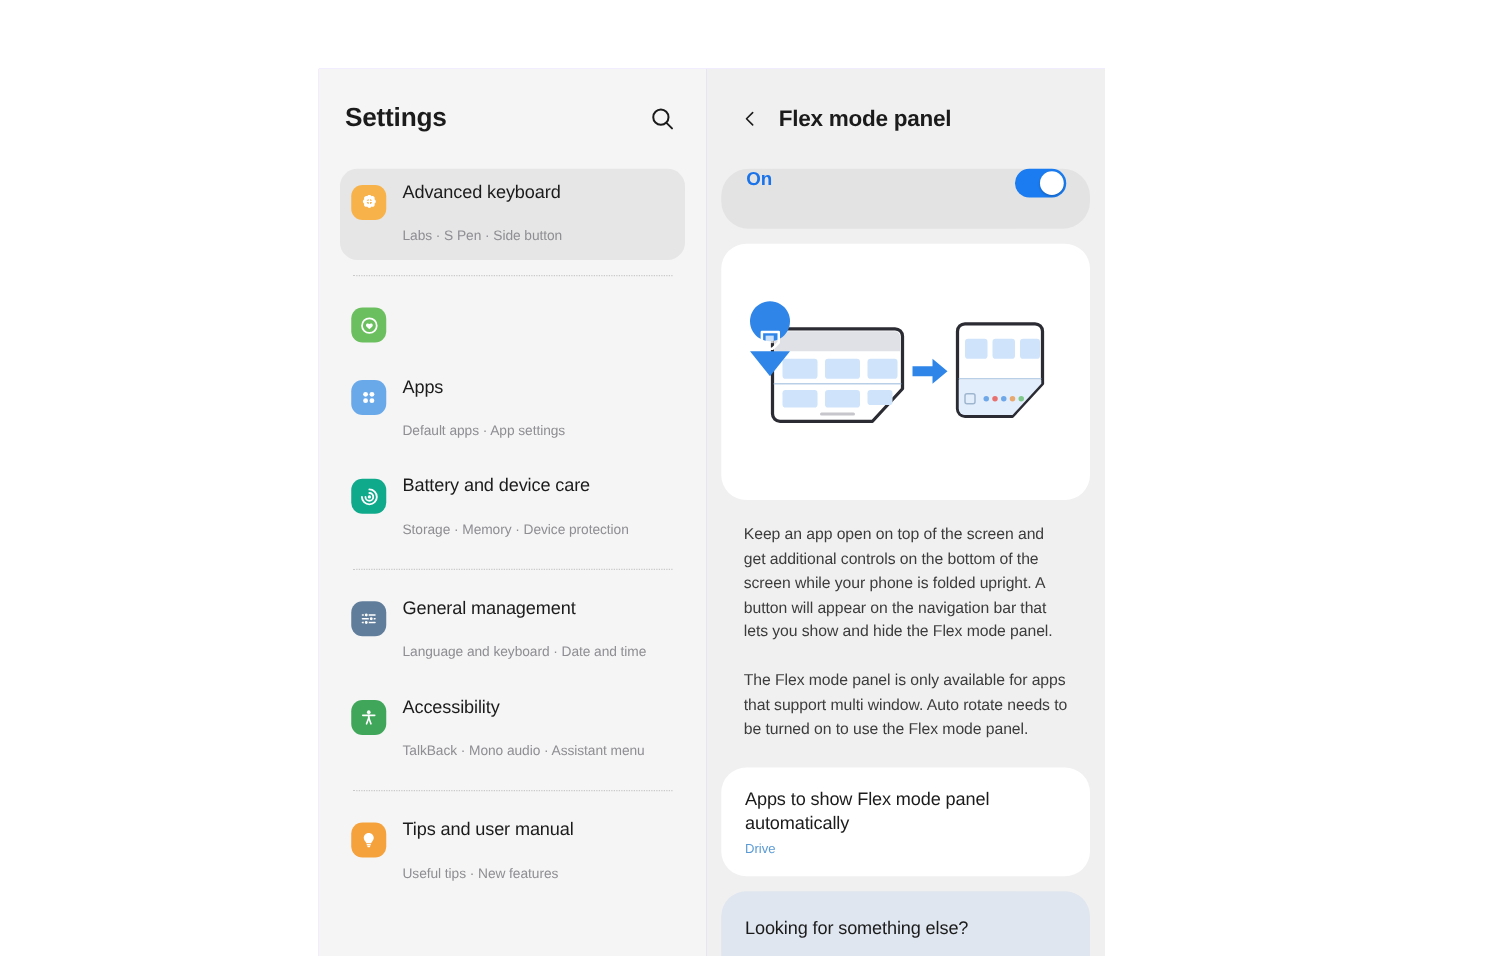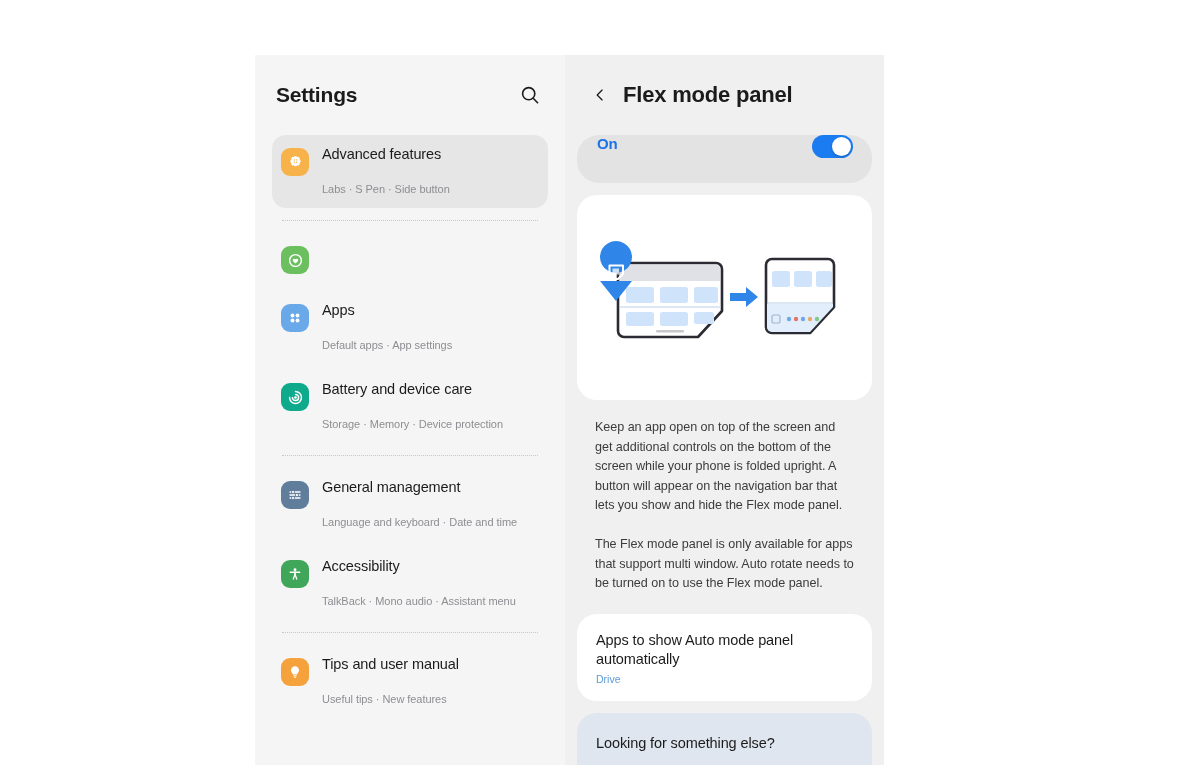--- a/index.html
+++ b/index.html
@@ -116,21 +116,21 @@
     display: flex;
     align-items: center;
     padding-left: 10px;
   }
   .back-btn {
     width: 26px; height: 26px;
     display: flex; align-items: center; justify-content: center;
     margin-right: 10px;
   }
   .detail-title {
-    font-size: 22px;
+    font-size: 18px;
     font-weight: bold;
     color: #1b1b1b;
     letter-spacing: -0.2px;
   }
 
   .card {
     background: #ffffff;
     border-radius: 20px;
   }
 
@@ -235,21 +235,21 @@
         <div class="list-item selected">
           <div class="item-icon" style="background:#f7b24a;">
             <svg width="17" height="17" viewBox="0 0 24 24">
               <path fill="#ffffff" d="M12 2.8c1.1 0 2 .6 2.5 1.5.9-.4 2-.3 2.8.5s.9 1.9.5 2.8c.9.5 1.5 1.4 1.5 2.5s-.6 2-1.5 2.5c.4.9.3 2-.5 2.8s-1.9.9-2.8.5c-.5.9-1.4 1.5-2.5 1.5s-2-.6-2.5-1.5c-.9.4-2 .3-2.8-.5s-.9-1.9-.5-2.8C5.3 12.1 4.7 11.2 4.7 10.1s.6-2 1.5-2.5c-.4-.9-.3-2 .5-2.8s1.9-.9 2.8-.5c.5-.9 1.4-1.5 2.5-1.5z"></path>
               <circle cx="12" cy="10.1" r="2.9" fill="#f7b24a"></circle>
               <rect x="11.25" y="6.6" width="1.5" height="7" rx=".75" fill="#ffffff"></rect>
               <rect x="8.5" y="9.35" width="7" height="1.5" rx=".75" fill="#ffffff"></rect>
             </svg>
           </div>
           <div class="item-text">
-            <div class="item-title">Advanced features</div>
+            <div class="item-title">Advanced keyboard</div>
             <div class="item-sub">Labs  ·  S Pen  ·  Side button</div>
           </div>
         </div>
       </div>
 
       <div class="dotted-div"></div>
 
       <div class="group">
         <div class="list-item">
           <div class="item-icon" style="background:#6cbf5e;">
@@ -416,21 +416,21 @@
           </g>
         </svg>
       </div>
 
       <div class="desc-block">
         <div class="desc-p">Keep an app open on top of the screen and get additional controls on the bottom of the screen while your phone is folded upright. A button will appear on the navigation bar that lets you show and hide the Flex mode panel.</div>
         <div class="desc-p">The Flex mode panel is only available for apps that support multi window. Auto rotate needs to be turned on to use the Flex mode panel.</div>
       </div>
 
       <div class="card apps-card">
-        <div class="apps-card-title">Apps to show Auto mode panel automatically</div>
+        <div class="apps-card-title">Apps to show Flex mode panel automatically</div>
         <div class="apps-card-sub">Drive</div>
       </div>
 
       <div class="looking-card">
         <div class="looking-title">Looking for something else?</div>
       </div>
 
     </div>
 
   </div>

